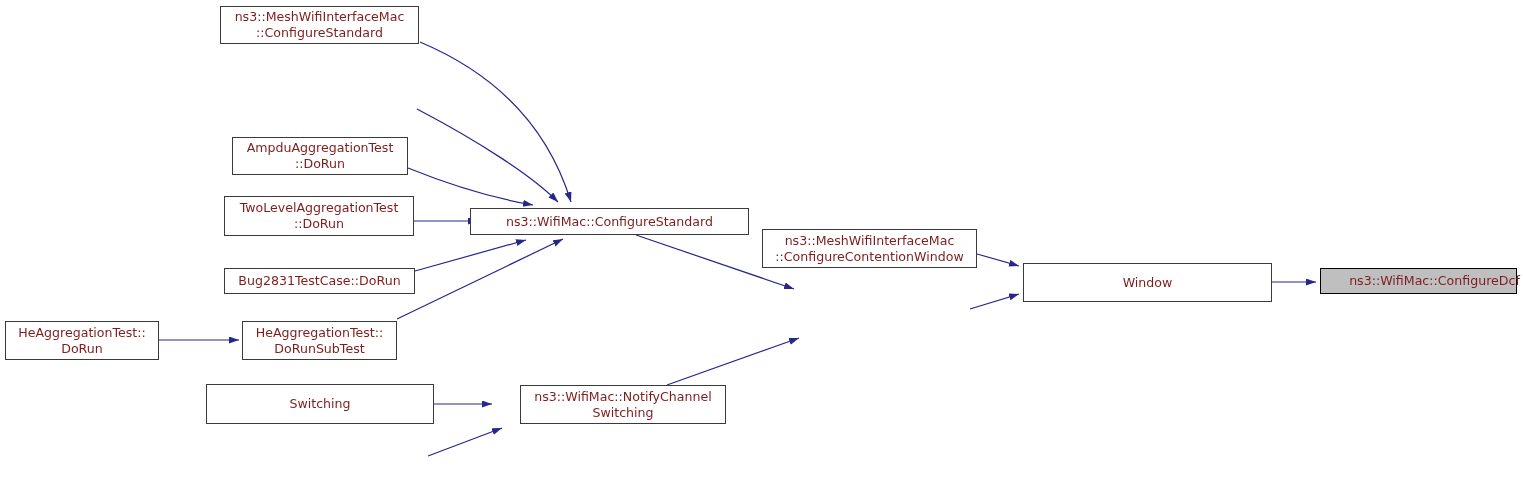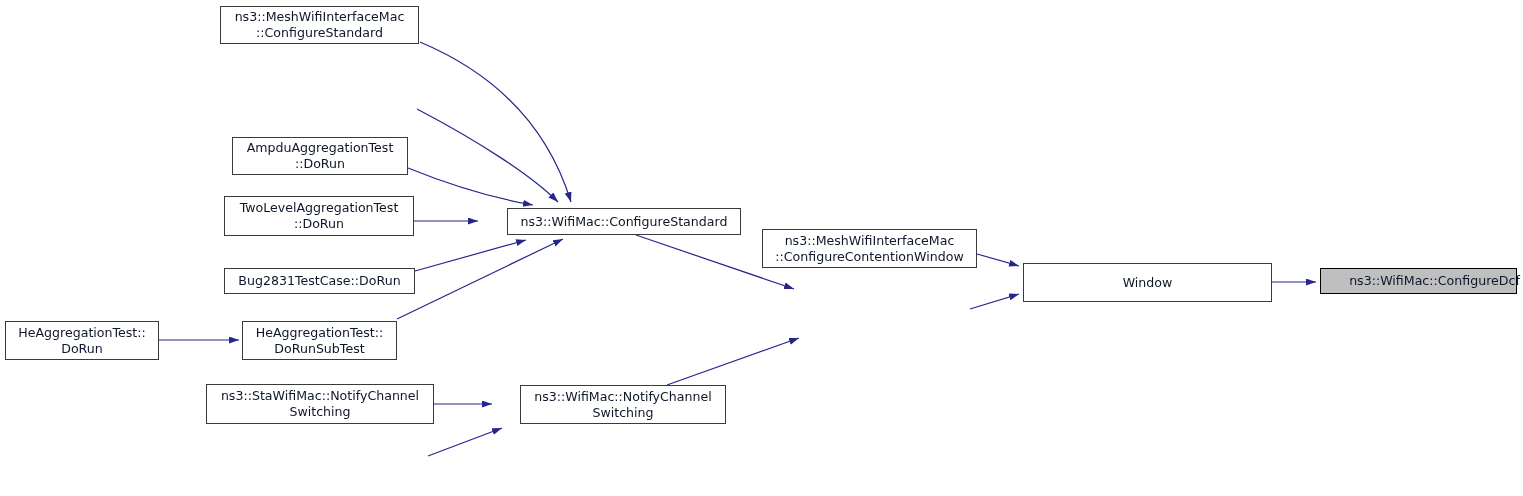--- a/index.html
+++ b/index.html
@@ -20,21 +20,21 @@
     left: 0;
     top: 0;
     z-index: 1;
   }
   .node {
     position: absolute;
     z-index: 2;
     box-sizing: border-box;
     background: #ffffff;
     border: 1.4px solid #3a3a3a;
-    color: #0f172a;
+    color: #7f1d1d;
     font-size: 12.6px;
     line-height: 16px;
     display: flex;
     flex-direction: column;
     align-items: center;
     justify-content: center;
     text-align: center;
     white-space: nowrap;
     cursor: pointer;
   }
@@ -98,26 +98,25 @@
     <span>HeAggregationTest::</span>
     <span>DoRun</span>
   </div>
 
   <div class="node" style="left:242px;top:321px;width:155px;height:39px">
     <span>HeAggregationTest::</span>
     <span>DoRunSubTest</span>
   </div>
 
   <div class="node" style="left:206px;top:384px;width:228px;height:40px">
-    <span>ns3::StaWifiMac::NotifyChannel</span>
     <span>Switching</span>
   </div>
 
 
-  <div class="node" style="left:507px;top:208px;width:234px;height:27px">
+  <div class="node" style="left:470px;top:208px;width:279px;height:27px">
     <span>ns3::WifiMac::ConfigureStandard</span>
   </div>
 
   <div class="node" style="left:520px;top:385px;width:206px;height:39px">
     <span>ns3::WifiMac::NotifyChannel</span>
     <span>Switching</span>
   </div>
 
   <div class="node" style="left:762px;top:229px;width:215px;height:39px">
     <span>ns3::MeshWifiInterfaceMac</span>

